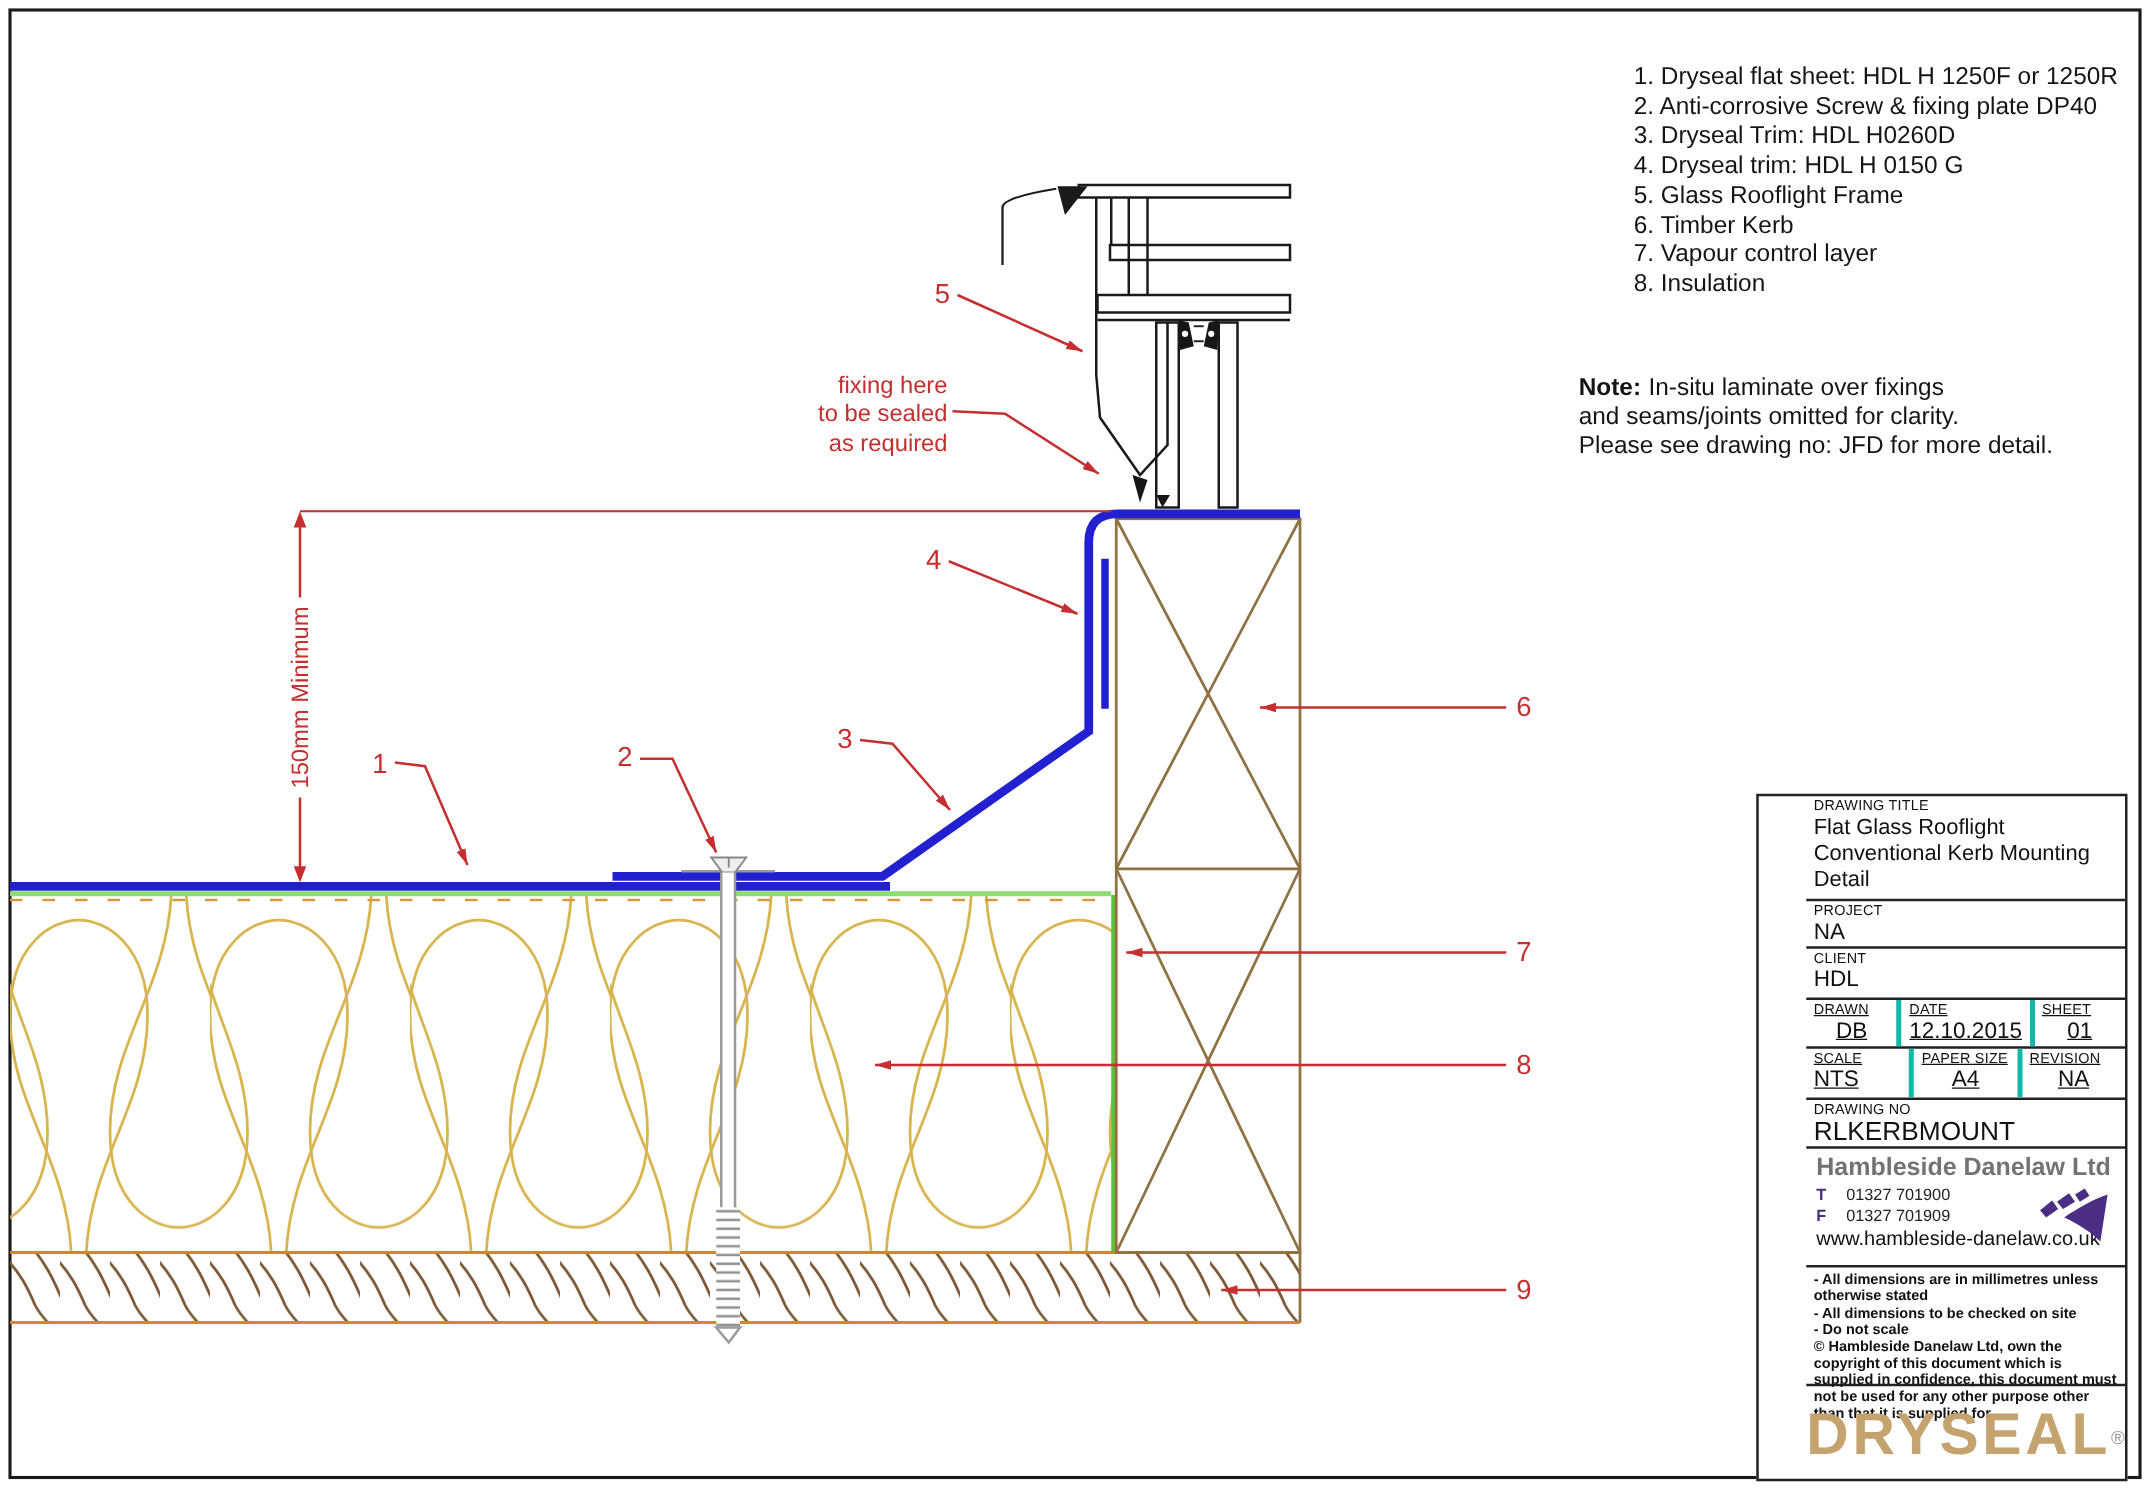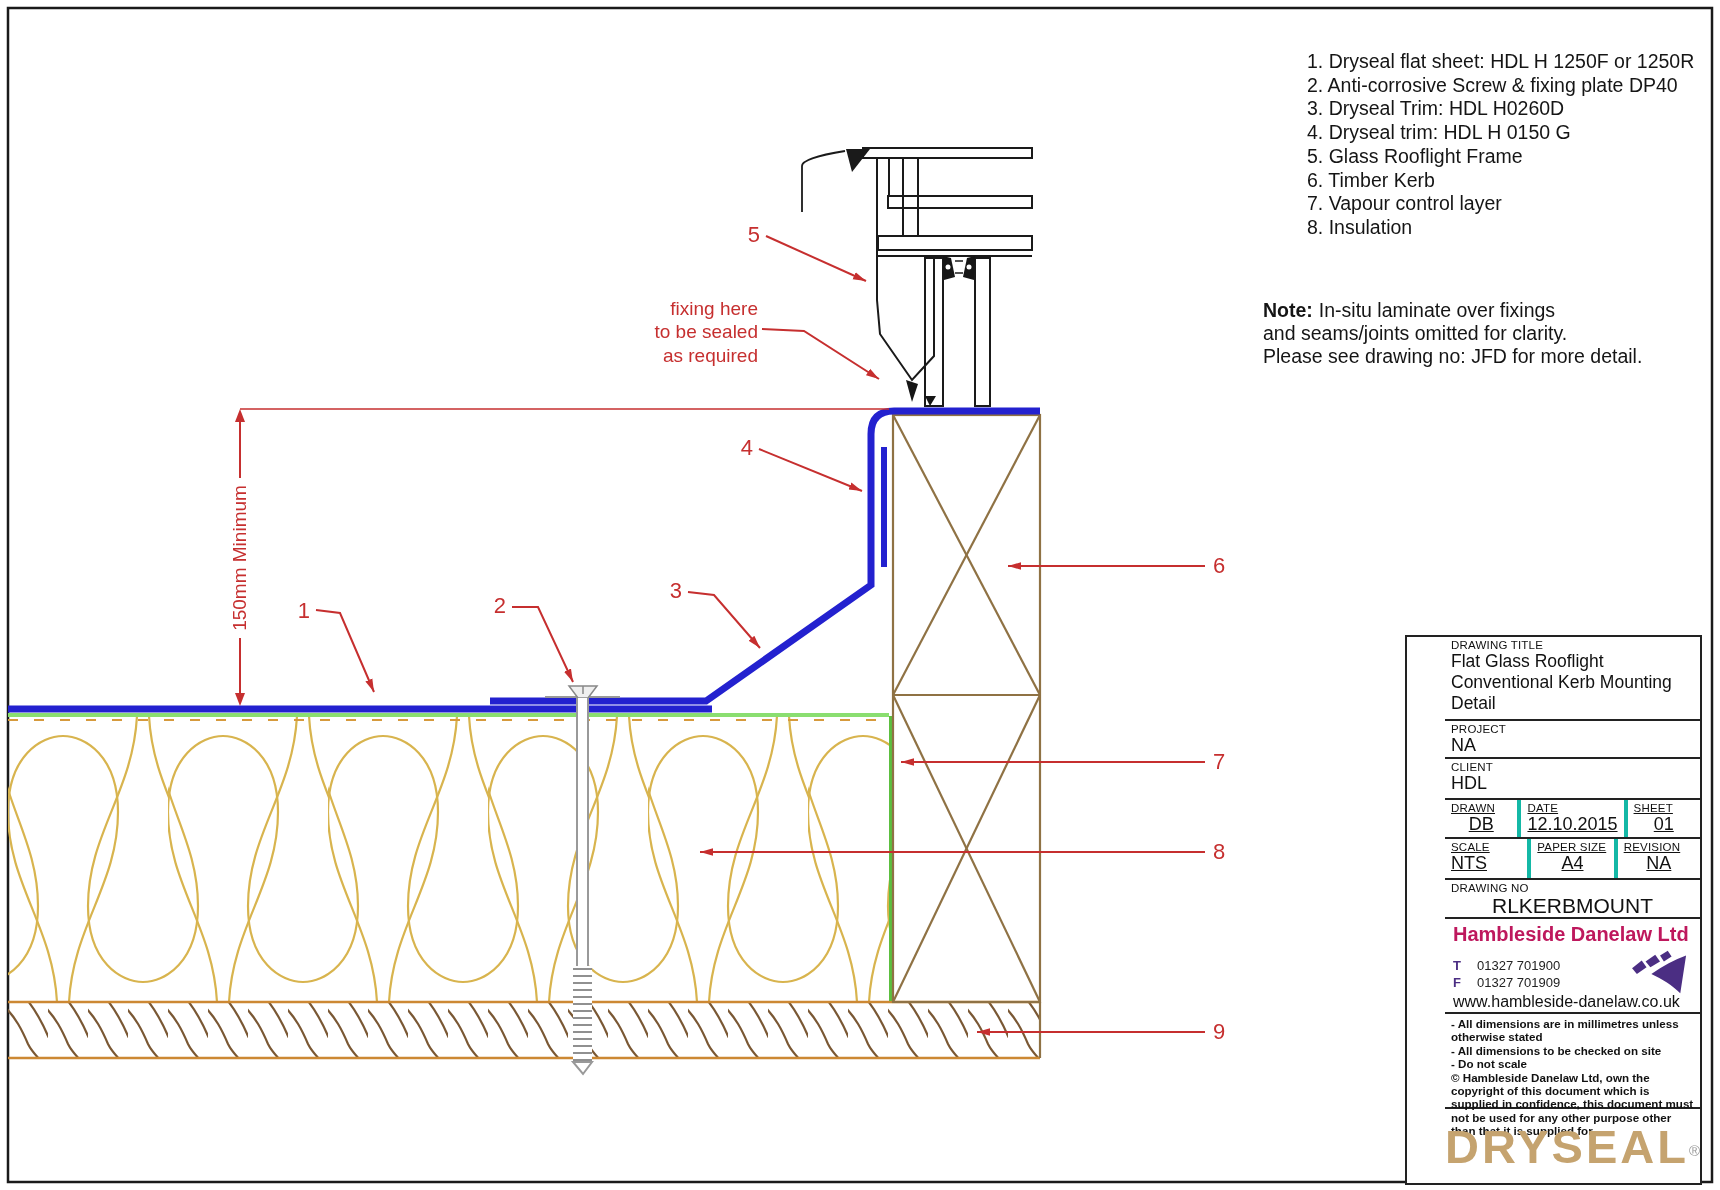--- a/index.html
+++ b/index.html
@@ -10,28 +10,28 @@
   .note{left:1263px;top:299px;font-size:19.5px;line-height:23.2px;color:#151515;}
   .nb{font-weight:bold;margin-right:6px;}
   
   .fixnote{left:598px;top:297px;width:160px;text-align:right;font-size:19px;line-height:23.3px;color:#c62f2f;}
   
   .tblock{left:1405px;top:635px;width:297px;height:550px;border:2px solid #222;box-sizing:border-box;background:#fff;padding-left:38px;}
   .row{box-sizing:border-box;border-bottom:2px solid #222;padding:2px 6px;position:relative;}
   .row:last-child{border-bottom:none;}
   .lab{font-size:11.5px;letter-spacing:.2px;color:#111;}
   .val{font-size:18px;color:#111;}
-  .big{font-size:21px;text-align:center;}
+  .big{font-size:21px;}
   .tl{font-size:17.5px;line-height:21px;}
   .cols{display:flex;padding:0;}
   .cell{flex:1;box-sizing:border-box;padding:2px 6px;text-decoration:underline;}
   .cell + .cell{border-left:4px solid #14b8a6;}
   .ctr{text-align:center;}
   .company{padding:4px 8px;}
-  .cname{color:#be185d;font-weight:bold;font-size:20px;margin-bottom:12px;}
+  .cname{color:#737373;font-weight:bold;font-size:20px;margin-bottom:2px;}
   .tf{font-size:13px;margin:2px 0;color:#222;}
   .tfl{color:#4b2e83;font-weight:bold;display:inline-block;width:24px;}
   .web{font-size:16px;color:#111;margin-top:3px;}
   .clogo{position:absolute;right:8px;top:26px;}
   .disc{padding:3px 6px;font-size:11.6px;line-height:13.4px;font-weight:600;color:#111;}
   .disc .cp{font-weight:600;}
   .brandrow{display:flex;align-items:center;justify-content:center;height:74px;}
   .brand{font-size:47px;font-weight:bold;color:#c5a36f;letter-spacing:3px;}
   .reg{font-size:15px;color:#9a9a9a;vertical-align:top;position:relative;top:4px;letter-spacing:0;}
   svg text{font-family:"Liberation Sans",sans-serif;}

